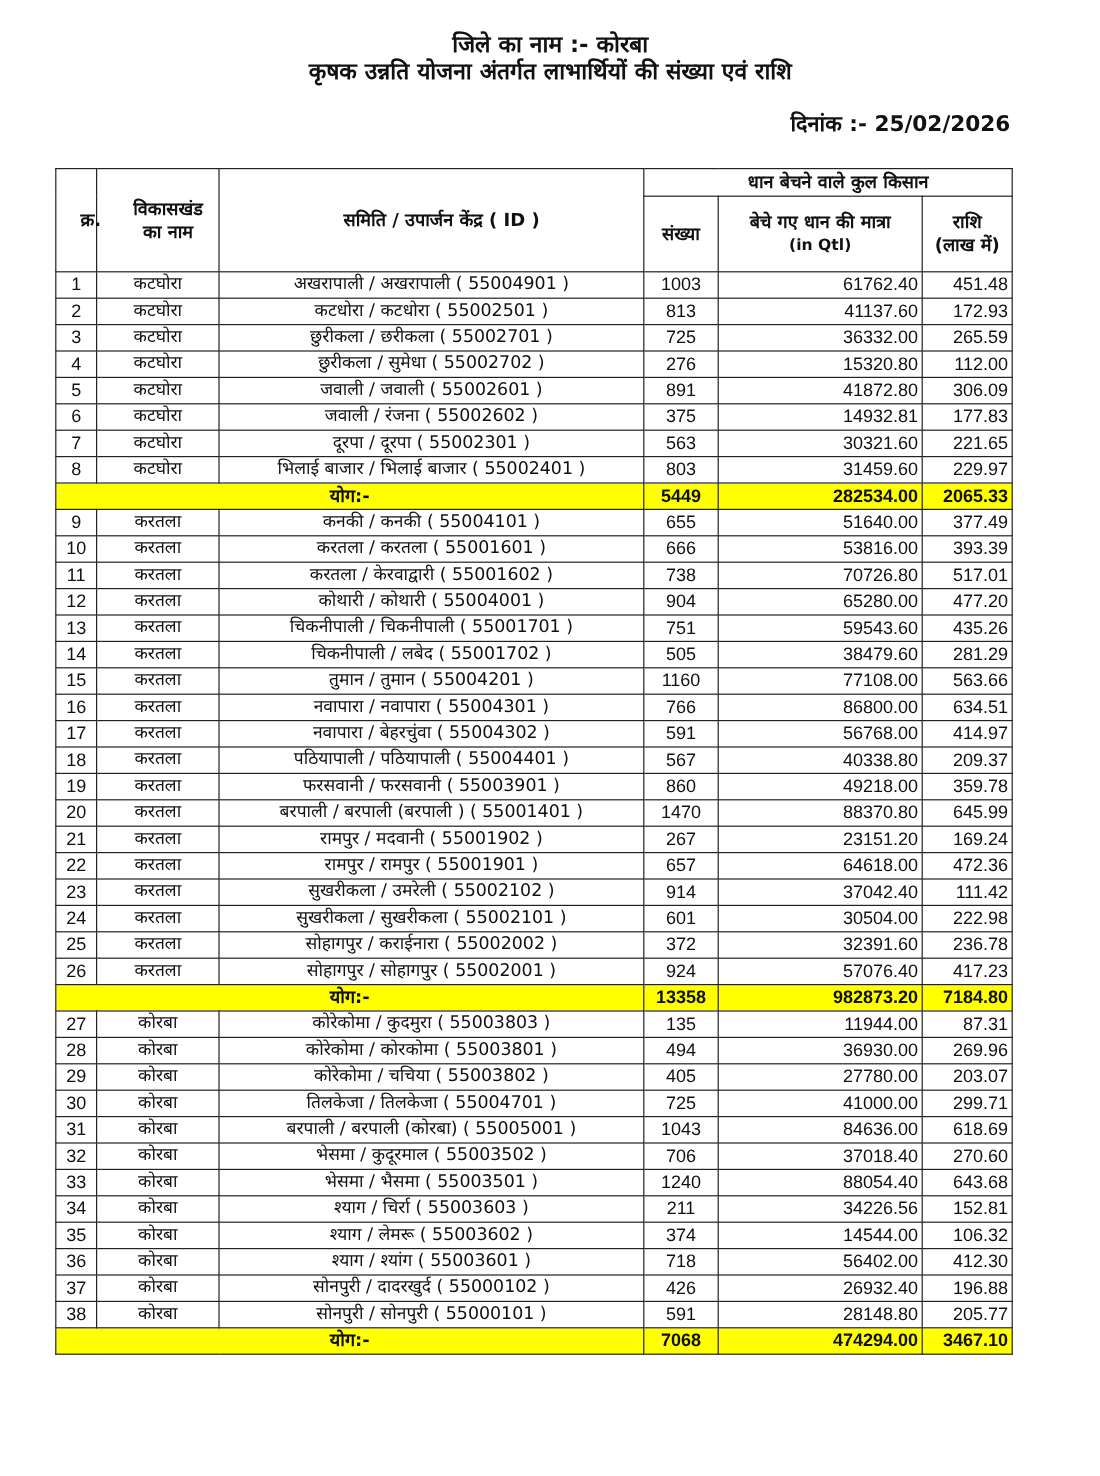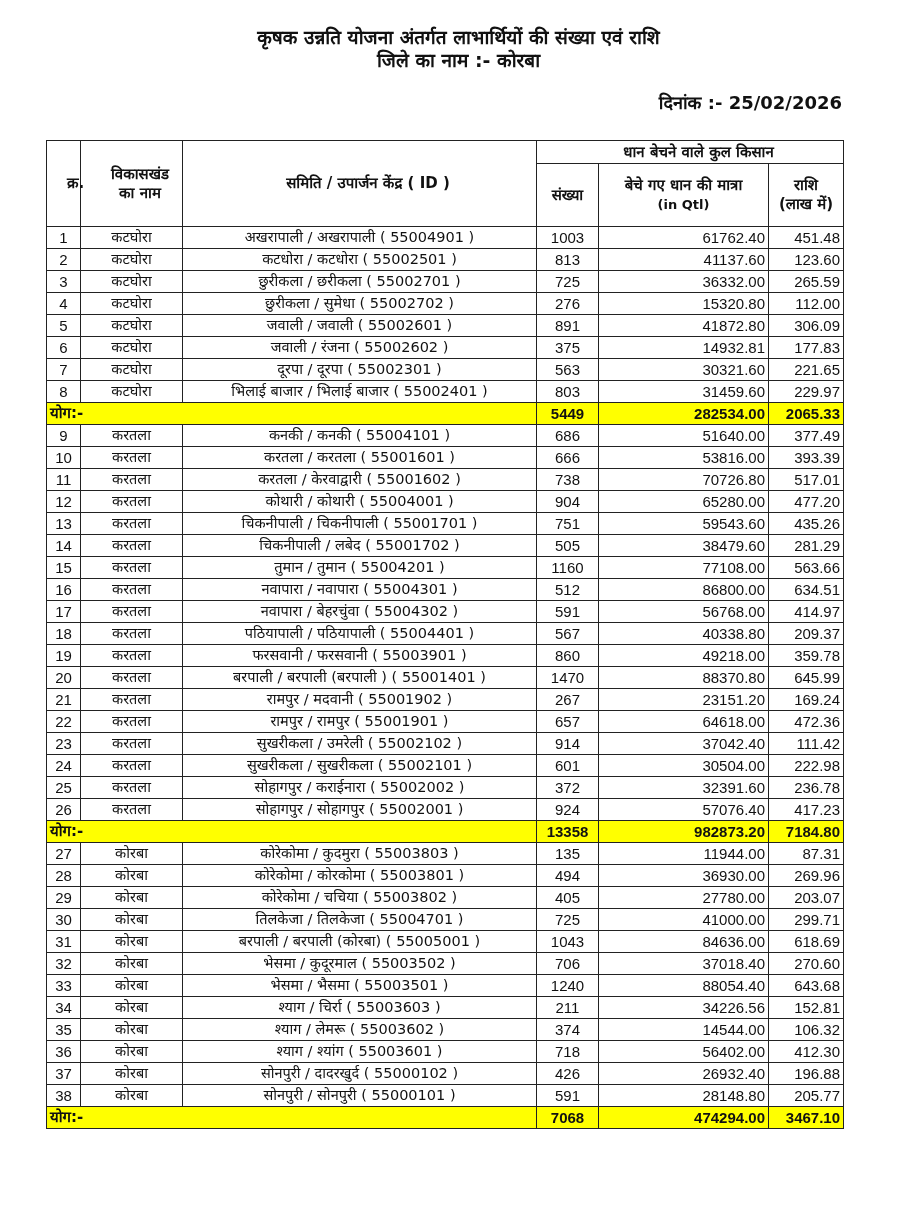--- a/index.html
+++ b/index.html
@@ -11,29 +11,29 @@
   col.c4 { width: 62px; } col.c5 { width: 170px; } col.c6 { width: 75px; }
   th, td { border: 1.5px solid #222; padding: 0 3px; font-size: 15px; }
   th { font-weight: bold; font-family: "DejaVu Sans", sans-serif; font-size: 15px; line-height: 19px; }
   thead tr.h1 th { height: 22px; padding-left: 20px; }
   thead tr.h2 th { height: 62px; }
   td { height: 21px; line-height: 21px; white-space: nowrap; overflow: hidden; }
   td.sn, td.blk, td.soc, td.cnt { text-align: center; }
   td.qty, td.amt { text-align: right; }
   td.soc, td.blk { font-family: "DejaVu Sans", sans-serif; font-size: 14.5px; }
   tr.total td { background: #ffff00; font-weight: bold; }
-  tr.total td.lbl { font-family: "DejaVu Sans", sans-serif; }
+  tr.total td.lbl { text-align: center; font-family: "DejaVu Sans", sans-serif; }
   .sub { font-size: 13px; font-weight: bold; }
 </style>
 </head>
 <body>
 
 <div class="title">
+  <div>जिले का नाम  :- कोरबा</div>
   <div>कृषक उन्नति योजना अंतर्गत लाभार्थियों की संख्या एवं राशि</div>
-  <div>जिले का नाम  :- कोरबा</div>
 </div>
 <div class="date">दिनांक :- 25/02/2026</div>
 
 <table>
   <colgroup>
     <col class="c1">
       <col class="c2">
       <col class="c3">
       <col class="c4">
       <col class="c5">
@@ -66,21 +66,21 @@
         <td class="cnt">1003</td>
         <td class="qty">61762.40</td>
         <td class="amt">451.48</td>
       </tr>
       <tr>
         <td class="sn">2</td>
         <td class="blk">कटघोरा</td>
         <td class="soc">कटधोरा  / कटधोरा  ( 55002501 )</td>
         <td class="cnt">813</td>
         <td class="qty">41137.60</td>
-        <td class="amt">123.60</td>
+        <td class="amt">172.93</td>
       </tr>
       <tr>
         <td class="sn">3</td>
         <td class="blk">कटघोरा</td>
         <td class="soc">छुरीकला  / छरीकला ( 55002701 )</td>
         <td class="cnt">725</td>
         <td class="qty">36332.00</td>
         <td class="amt">265.59</td>
       </tr>
       <tr>
@@ -126,21 +126,21 @@
       <tr class="total">
         <td class="lbl" colspan="3">योग:-</td>
         <td class="cnt">5449</td>
         <td class="qty">282534.00</td>
         <td class="amt">2065.33</td>
       </tr>
       <tr>
         <td class="sn">9</td>
         <td class="blk">करतला</td>
         <td class="soc">कनकी  / कनकी  ( 55004101 )</td>
-        <td class="cnt">686</td>
+        <td class="cnt">655</td>
         <td class="qty">51640.00</td>
         <td class="amt">377.49</td>
       </tr>
       <tr>
         <td class="sn">10</td>
         <td class="blk">करतला</td>
         <td class="soc">करतला  / करतला ( 55001601 )</td>
         <td class="cnt">666</td>
         <td class="qty">53816.00</td>
         <td class="amt">393.39</td>
@@ -182,21 +182,21 @@
         <td class="blk">करतला</td>
         <td class="soc">तुमान  / तुमान  ( 55004201 )</td>
         <td class="cnt">1160</td>
         <td class="qty">77108.00</td>
         <td class="amt">563.66</td>
       </tr>
       <tr>
         <td class="sn">16</td>
         <td class="blk">करतला</td>
         <td class="soc">नवापारा  / नवापारा  ( 55004301 )</td>
-        <td class="cnt">512</td>
+        <td class="cnt">766</td>
         <td class="qty">86800.00</td>
         <td class="amt">634.51</td>
       </tr>
       <tr>
         <td class="sn">17</td>
         <td class="blk">करतला</td>
         <td class="soc">नवापारा  / बेहरचुंवा ( 55004302 )</td>
         <td class="cnt">591</td>
         <td class="qty">56768.00</td>
         <td class="amt">414.97</td>

